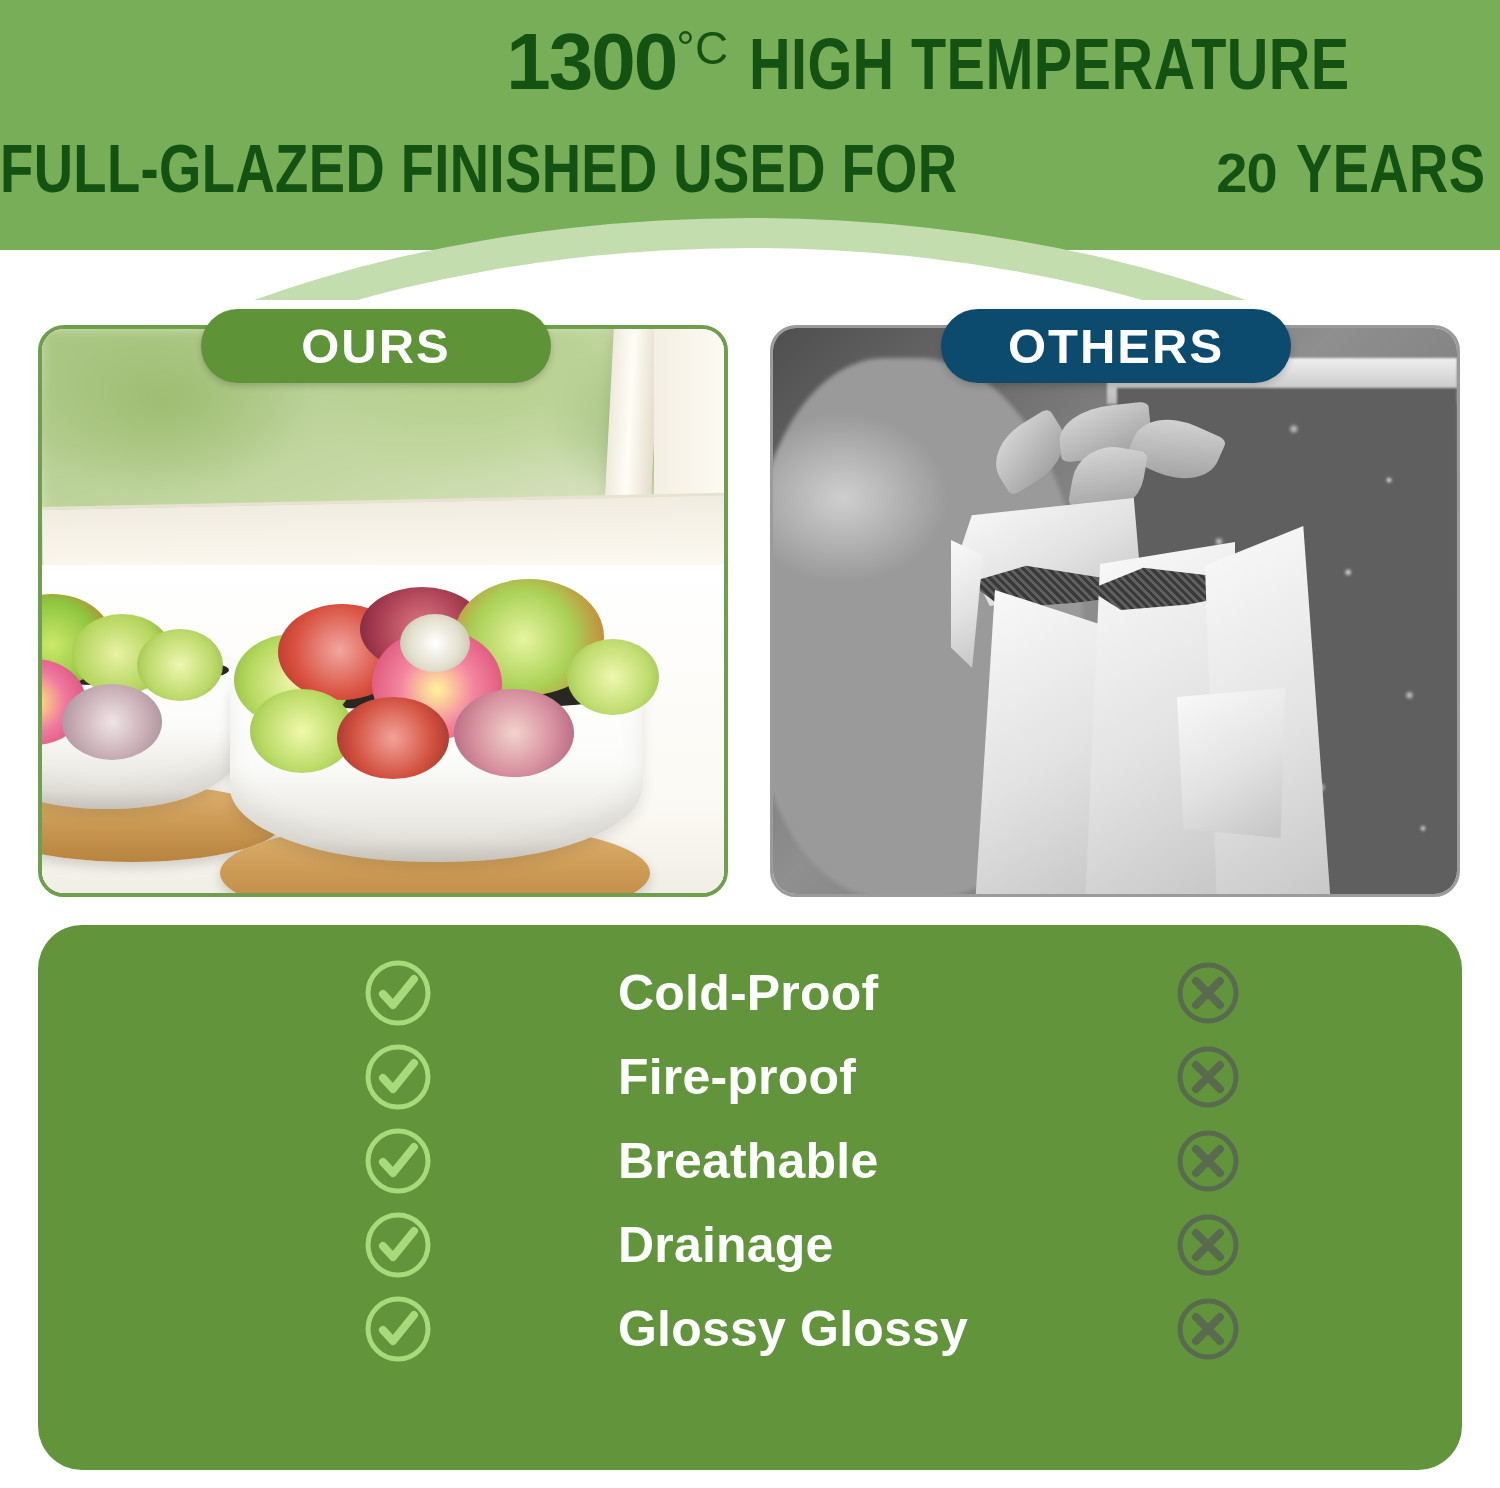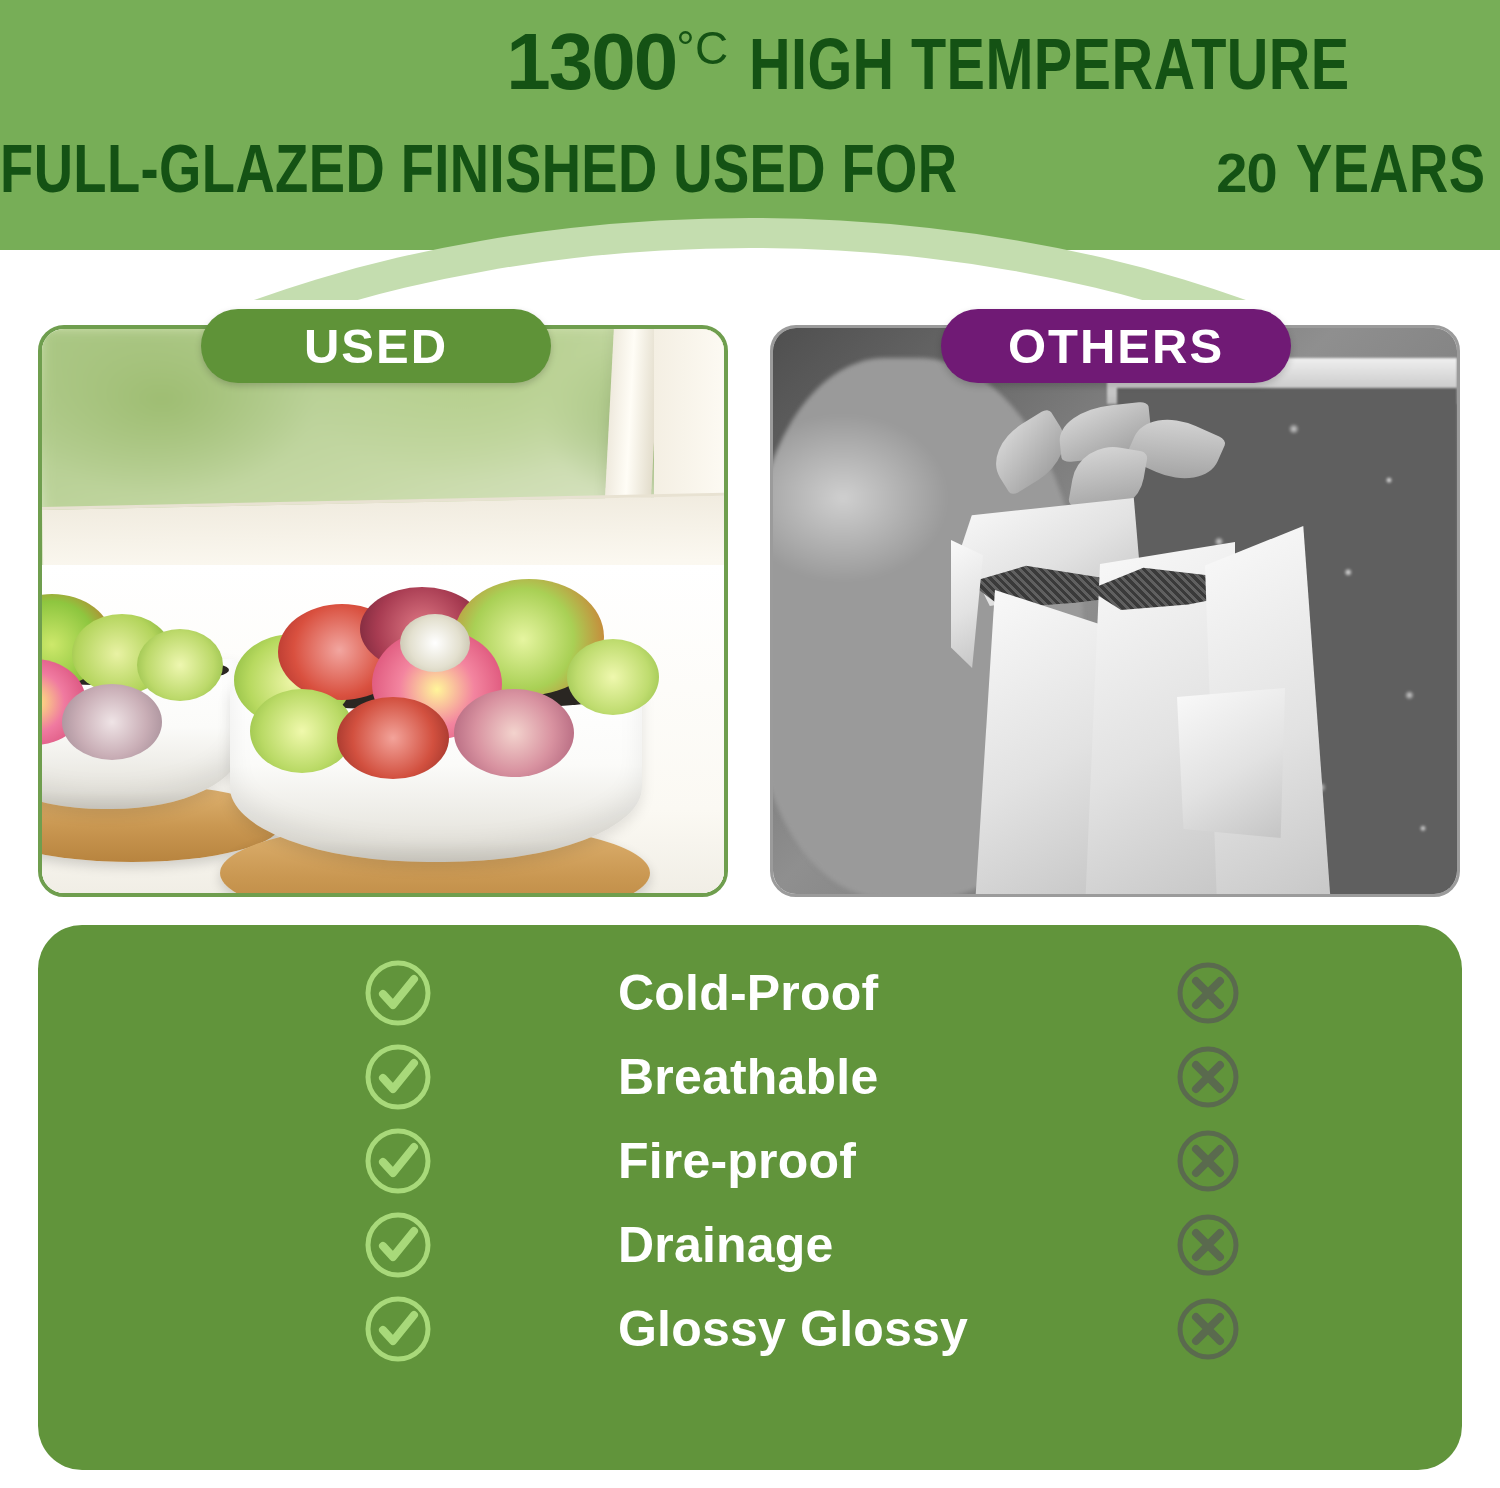--- a/index.html
+++ b/index.html
@@ -229,21 +229,21 @@
     border-radius:38px;
     display:flex; align-items:center; justify-content:center;
     color:#ffffff;
     font-size:49px;
     font-weight:bold;
     letter-spacing:2px;
     z-index:9;
     box-shadow:0 3px 7px rgba(0,0,0,.18);
   }
   .pill-ours   { left:201px; top:309px; width:350px; background:#5f9338; }
-  .pill-others { left:941px; top:309px; width:350px; background:#701a75; }
+  .pill-others { left:941px; top:309px; width:350px; background:#0c4a6e; }
 
   
   .features {
     position:absolute;
     left:38px; top:925px;
     width:1424px; height:545px;
     background:#61943b;
     border-radius:44px;
     padding:26px 0 0 0;
   }
@@ -368,21 +368,21 @@
       <div class="pot-frag" style="left:432px; top:198px; width:126px; height:396px;
            clip-path:polygon(0% 10%,78% 0%,100% 96%,10% 100%);"></div>
       <div class="pot-frag" style="left:404px; top:360px; width:108px; height:150px;
            clip-path:polygon(0% 6%,100% 0%,96% 100%,6% 94%);"></div>
       <div class="pot-frag" style="left:178px; top:212px; width:32px; height:128px;
            clip-path:polygon(0% 0%,100% 12%,66% 100%,0% 84%);"></div>
     </div>
   </div>
 
   <div class="pill pill-ours">
-    <span>USED</span>
+    <span>OURS</span>
   </div>
   <div class="pill pill-others">
     <span>OTHERS</span>
   </div>
 
   <div class="features">
 
     <div class="frow">
       <div class="ic-wrap ic-check">
         <svg width="70" height="70" viewBox="0 0 70 70" aria-hidden="true">
@@ -399,73 +399,73 @@
       </div>
     </div>
 
     <div class="frow">
       <div class="ic-wrap ic-check">
         <svg width="70" height="70" viewBox="0 0 70 70" aria-hidden="true">
           <circle cx="35" cy="35" r="30" fill="none" stroke="#a8d97a" stroke-width="5"></circle>
           <path d="M20 36 L30 47 L51 21" fill="none" stroke="#a8d97a" stroke-width="8" stroke-linecap="round" stroke-linejoin="round"></path>
         </svg>
       </div>
+      <div class="frow-label">Fire-proof</div>
+      <div class="ic-wrap ic-cross">
+        <svg width="70" height="70" viewBox="0 0 70 70" aria-hidden="true">
+          <circle cx="35" cy="35" r="28" fill="none" stroke="#5a6a4e" stroke-width="5"></circle>
+          <path d="M23 23 L47 47 M47 23 L23 47" stroke="#5a6a4e" stroke-width="8" stroke-linecap="round"></path>
+        </svg>
+      </div>
+    </div>
+
+    <div class="frow">
+      <div class="ic-wrap ic-check">
+        <svg width="70" height="70" viewBox="0 0 70 70" aria-hidden="true">
+          <circle cx="35" cy="35" r="30" fill="none" stroke="#a8d97a" stroke-width="5"></circle>
+          <path d="M20 36 L30 47 L51 21" fill="none" stroke="#a8d97a" stroke-width="8" stroke-linecap="round" stroke-linejoin="round"></path>
+        </svg>
+      </div>
       <div class="frow-label">Breathable</div>
       <div class="ic-wrap ic-cross">
         <svg width="70" height="70" viewBox="0 0 70 70" aria-hidden="true">
           <circle cx="35" cy="35" r="28" fill="none" stroke="#5a6a4e" stroke-width="5"></circle>
           <path d="M23 23 L47 47 M47 23 L23 47" stroke="#5a6a4e" stroke-width="8" stroke-linecap="round"></path>
         </svg>
       </div>
     </div>
 
     <div class="frow">
       <div class="ic-wrap ic-check">
         <svg width="70" height="70" viewBox="0 0 70 70" aria-hidden="true">
           <circle cx="35" cy="35" r="30" fill="none" stroke="#a8d97a" stroke-width="5"></circle>
           <path d="M20 36 L30 47 L51 21" fill="none" stroke="#a8d97a" stroke-width="8" stroke-linecap="round" stroke-linejoin="round"></path>
         </svg>
       </div>
-      <div class="frow-label">Fire-proof</div>
+      <div class="frow-label">Drainage</div>
       <div class="ic-wrap ic-cross">
         <svg width="70" height="70" viewBox="0 0 70 70" aria-hidden="true">
           <circle cx="35" cy="35" r="28" fill="none" stroke="#5a6a4e" stroke-width="5"></circle>
           <path d="M23 23 L47 47 M47 23 L23 47" stroke="#5a6a4e" stroke-width="8" stroke-linecap="round"></path>
         </svg>
       </div>
     </div>
 
+
     <div class="frow">
       <div class="ic-wrap ic-check">
         <svg width="70" height="70" viewBox="0 0 70 70" aria-hidden="true">
           <circle cx="35" cy="35" r="30" fill="none" stroke="#a8d97a" stroke-width="5"></circle>
           <path d="M20 36 L30 47 L51 21" fill="none" stroke="#a8d97a" stroke-width="8" stroke-linecap="round" stroke-linejoin="round"></path>
         </svg>
       </div>
-      <div class="frow-label">Drainage</div>
+      <div class="frow-label">Glossy Glossy</div>
       <div class="ic-wrap ic-cross">
         <svg width="70" height="70" viewBox="0 0 70 70" aria-hidden="true">
           <circle cx="35" cy="35" r="28" fill="none" stroke="#5a6a4e" stroke-width="5"></circle>
           <path d="M23 23 L47 47 M47 23 L23 47" stroke="#5a6a4e" stroke-width="8" stroke-linecap="round"></path>
         </svg>
       </div>
     </div>
 
-
-    <div class="frow">
-      <div class="ic-wrap ic-check">
-        <svg width="70" height="70" viewBox="0 0 70 70" aria-hidden="true">
-          <circle cx="35" cy="35" r="30" fill="none" stroke="#a8d97a" stroke-width="5"></circle>
-          <path d="M20 36 L30 47 L51 21" fill="none" stroke="#a8d97a" stroke-width="8" stroke-linecap="round" stroke-linejoin="round"></path>
-        </svg>
-      </div>
-      <div class="frow-label">Glossy Glossy</div>
-      <div class="ic-wrap ic-cross">
-        <svg width="70" height="70" viewBox="0 0 70 70" aria-hidden="true">
-          <circle cx="35" cy="35" r="28" fill="none" stroke="#5a6a4e" stroke-width="5"></circle>
-          <path d="M23 23 L47 47 M47 23 L23 47" stroke="#5a6a4e" stroke-width="8" stroke-linecap="round"></path>
-        </svg>
-      </div>
-    </div>
-
   </div>
 
 </div>
 
 </body></html>

